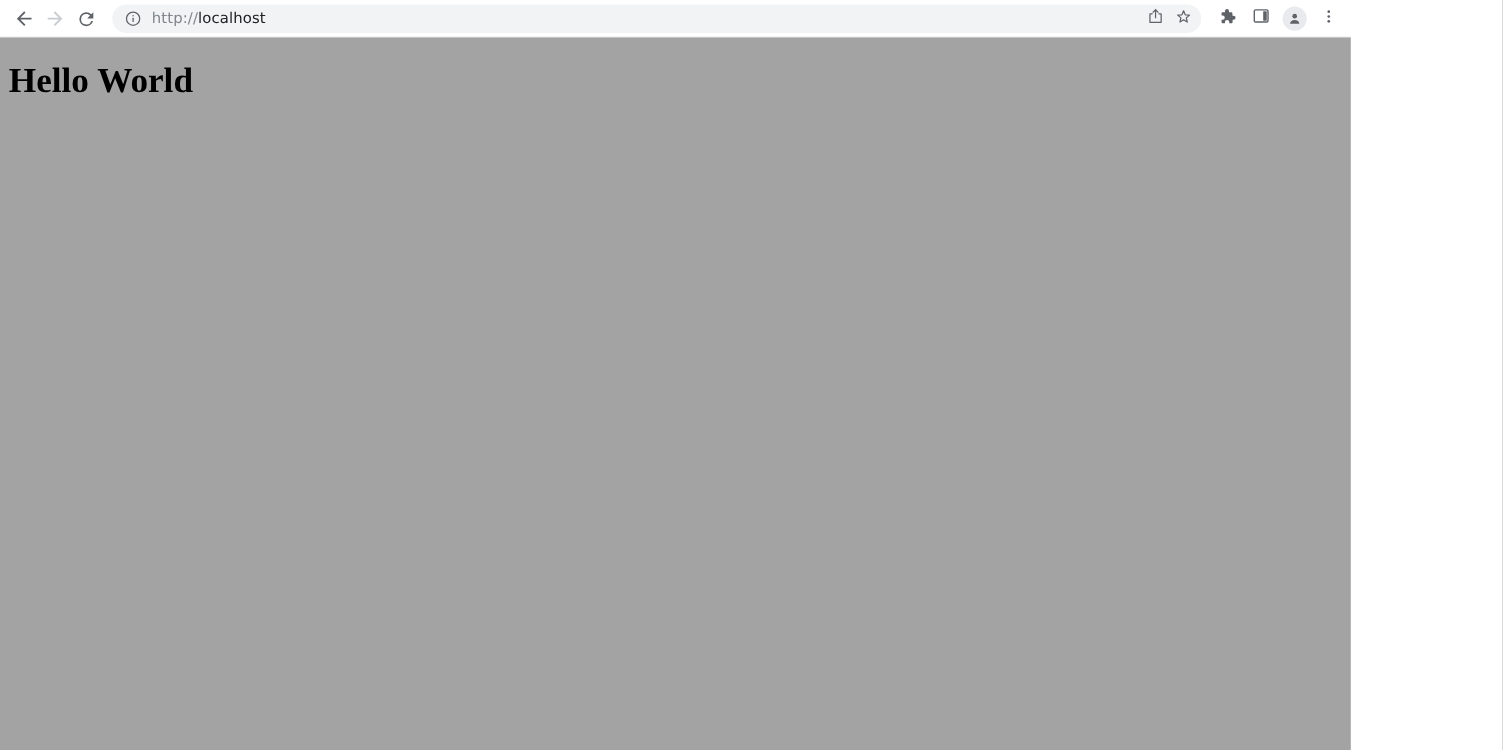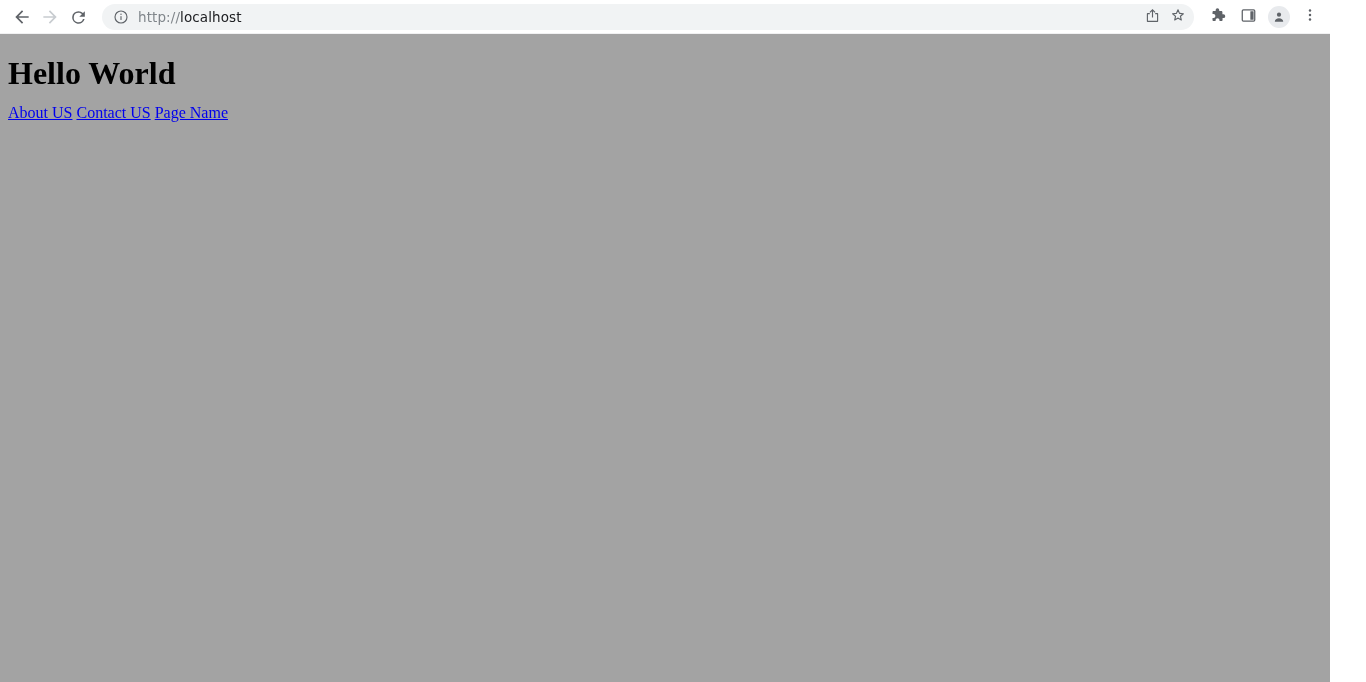--- a/index.html
+++ b/index.html
@@ -9,21 +9,21 @@
   body {
     width: 1366px;
     height: 682px;
     overflow: hidden;
     background: #ffffff;
     font-family: "Liberation Sans", sans-serif;
   }
 
   
   .browser-window {
-    width: 1330px;
+    width: 1228px;
     height: 682px;
     display: flex;
     flex-direction: column;
     background: #ffffff;
   }
 
   .toolbar {
     height: 34px;
     min-height: 34px;
     background: #ffffff;
@@ -260,18 +260,17 @@
       </div>
 
     </div>
   </div>
 
   <div class="viewport">
     <div class="page-body">
 
       <h1 class="page-heading">Hello World</h1>
 
-      <p class="nav-links"><a href="#">About US</a><span class="link-sep"> </span><a href="#">Contact US</a><span class="link-sep"> </span><a href="#">Page Name</a></p>
 
     </div>
   </div>
 
 </div>
 
 </body></html>

